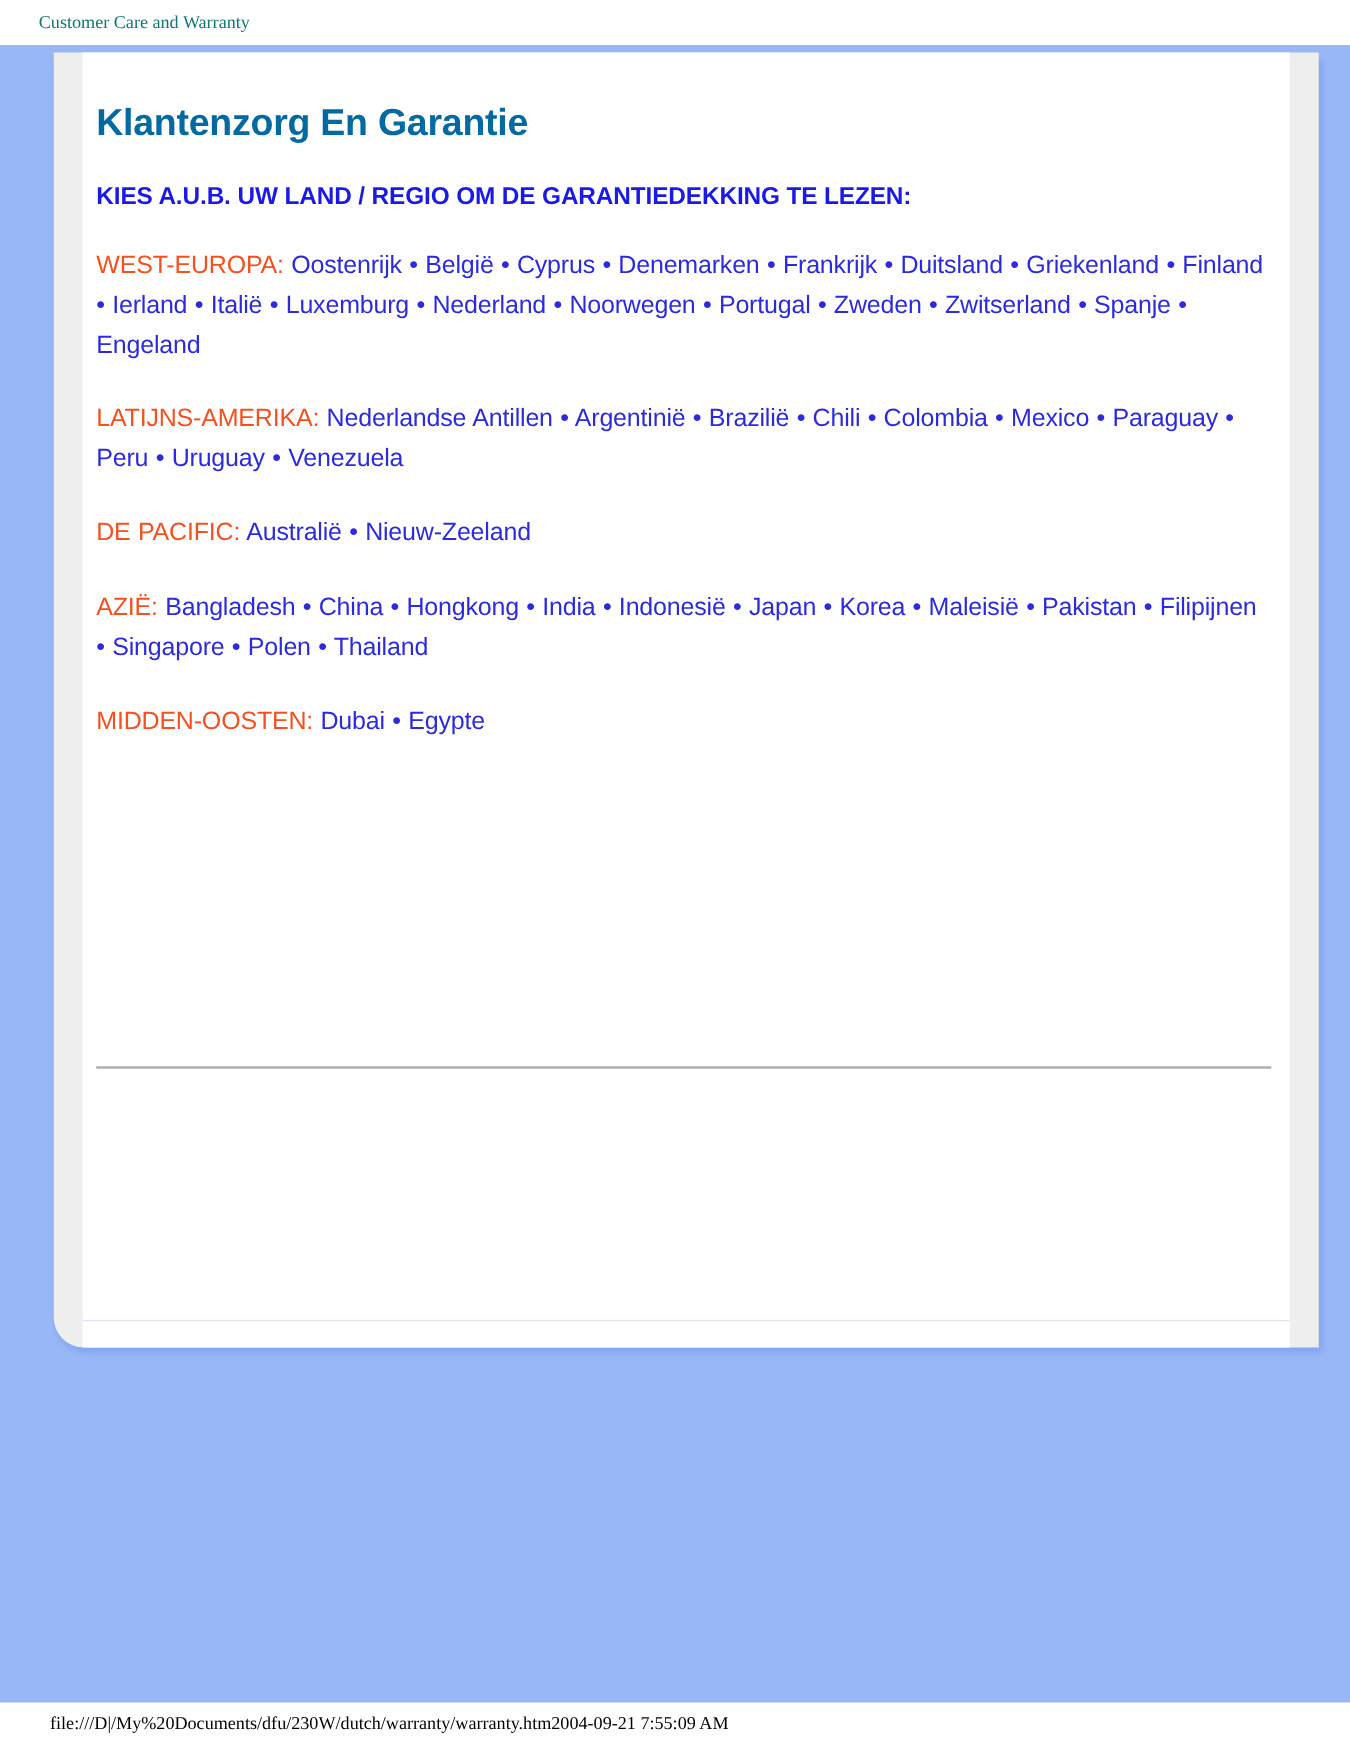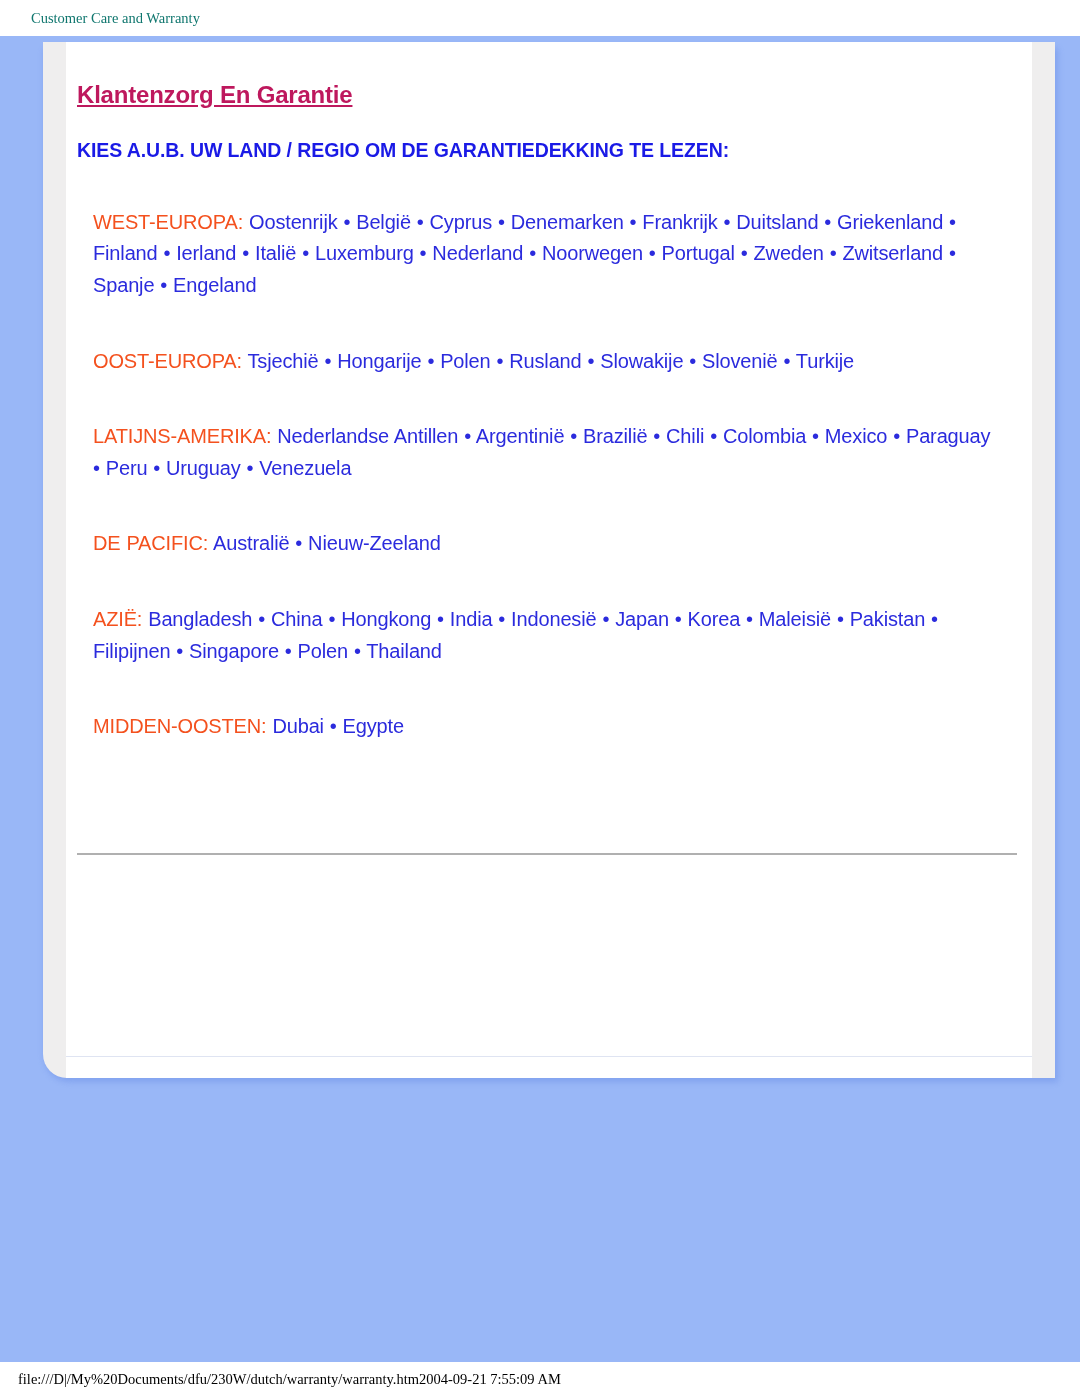--- a/index.html
+++ b/index.html
@@ -30,21 +30,21 @@
     color: #0f766e;
     white-space: nowrap;
   }
   .print-footer {
     position: absolute;
     left: 0;
     top: 1366px;
     width: 1080px;
     height: 31px;
     line-height: 26px;
-    padding-left: 18px;
+    padding-left: 40px;
     box-sizing: border-box;
     font-family: "Liberation Serif", serif;
     font-size: 14.5px;
     color: #000000;
     white-space: nowrap;
   }
 
   
   .blue-page {
     position: absolute;
@@ -103,40 +103,39 @@
     position: absolute;
     left: 77px;
     top: 60px;
     width: 940px;
   }
 
   h1.page-title {
     margin: 0;
     padding: 22px 0 0 0;
     font-family: "Liberation Sans", sans-serif;
-    font-size: 24px;
+    font-size: 30px;
     font-weight: bold;
-    color: #be185d;
+    color: #0369a1;
     letter-spacing: -0.2px;
     line-height: 1.1;
-    text-decoration: underline;
   }
 
   .instruction {
     margin: 0;
     padding: 30px 0 0 0;
     font-size: 19.5px;
     font-weight: bold;
     color: #1a1ae6;
     line-height: 1.25;
     letter-spacing: -0.1px;
   }
 
   .region-block {
-    margin: 16px;
+    margin: 0;
     padding: 28px 0 0 0;
     font-size: 20px;
     line-height: 1.58;
     color: #2b2bdd;
     letter-spacing: -0.15px;
     word-spacing: 0.5px;
   }
   .region-label {
     color: #f4511e;
     font-weight: normal;
@@ -170,24 +169,20 @@
 
   <h1 class="page-title">Klantenzorg En Garantie</h1>
 
   <p class="instruction">KIES A.U.B. UW LAND / REGIO OM DE GARANTIEDEKKING TE LEZEN:</p>
 
   <p class="region-block">
     <span class="region-label">WEST-EUROPA:</span>
     <span class="region-list">Oostenrijk • België • Cyprus • Denemarken • Frankrijk • Duitsland • Griekenland • Finland • Ierland • Italië • Luxemburg • Nederland • Noorwegen • Portugal • Zweden • Zwitserland • Spanje • Engeland</span>
   </p>
 
-  <p class="region-block">
-    <span class="region-label">OOST-EUROPA:</span>
-    <span class="region-list">Tsjechië • Hongarije • Polen • Rusland • Slowakije • Slovenië • Turkije</span>
-  </p>
 
   <p class="region-block">
     <span class="region-label">LATIJNS-AMERIKA:</span>
     <span class="region-list">Nederlandse Antillen • Argentinië • Brazilië • Chili • Colombia • Mexico • Paraguay • Peru • Uruguay • Venezuela</span>
   </p>
 
 
   <p class="region-block">
     <span class="region-label">DE PACIFIC:</span>
     <span class="region-list">Australië • Nieuw-Zeeland</span>

